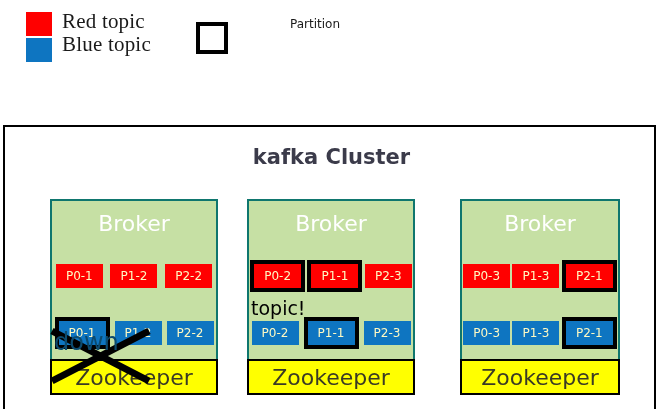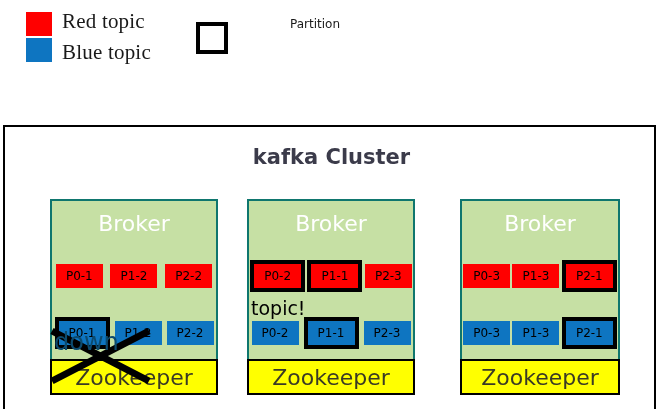--- a/index.html
+++ b/index.html
@@ -28,21 +28,21 @@
   .legend-label {
     position: absolute;
     left: 62px;
     font-size: 21px;
     color: #1a1a1a;
     letter-spacing: 0.2px;
     white-space: nowrap;
     font-family: Liberation Serif, serif;
   }
   .legend-label-red  { top: 9px; }
-  .legend-label-blue { top: 40px; }
+  .legend-label-blue { top: 32px; }
 
   #leader-swatch {
     position: absolute;
     left: 196px; top: 22px;
     width: 24px; height: 24px;
     background: #ffffff;
     border: 4px solid #000000;
     box-sizing: content-box;
   }
   #leader-legend-text {
@@ -111,21 +111,21 @@
   .row-red  { top: 62px; }
   .row-blue { top: 119px; }
 
   .partition {
     width: 47px;
     height: 24px;
     display: flex;
     align-items: center;
     justify-content: center;
     font-size: 12px;
-    color: #000000;
+    color: #fef9c3;
     box-sizing: border-box;
     border: 0 solid #000000;
   }
   .partition.red  { background: #FF0000; }
   .partition.blue { background: #0E75C1; }
   .partition.leader {
     border-width: 4px;
     width: 55px;
     height: 32px;
   }

